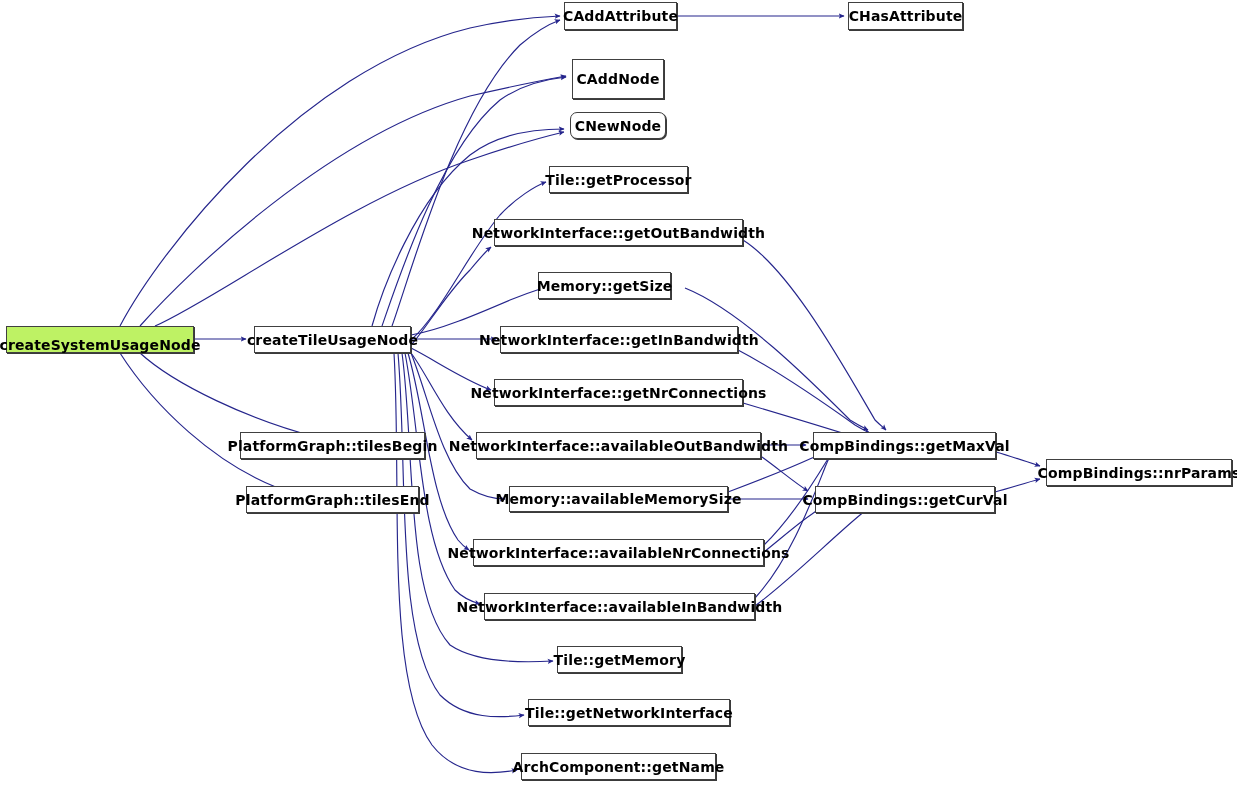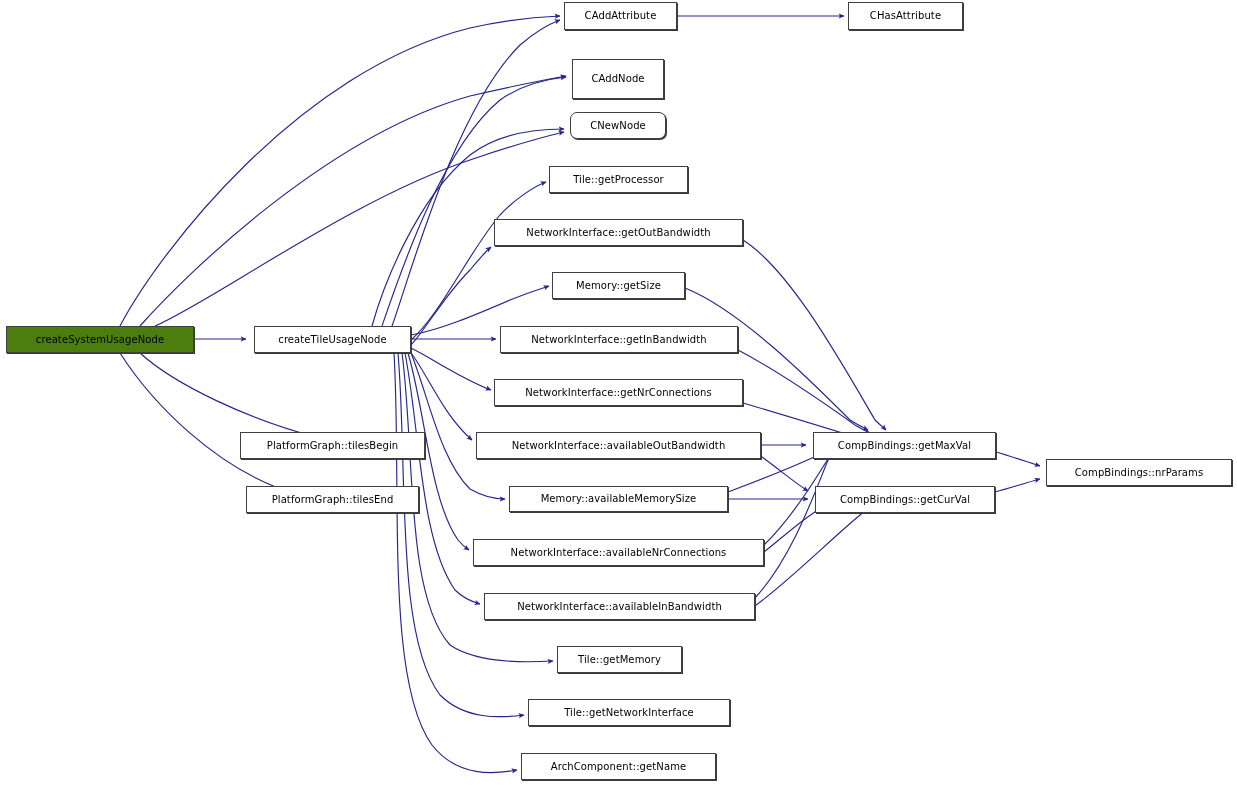--- a/index.html
+++ b/index.html
@@ -25,32 +25,34 @@
     width: 1237px;
     height: 787px;
     pointer-events: none;
   }
   .gnode {
     position: absolute;
     box-sizing: border-box;
     border: 1px solid #404040;
     background: #ffffff;
     color: #000000;
-    font-size: 10px;
+    font-size: 14px;
     line-height: 1;
     display: flex;
     align-items: center;
     justify-content: center;
     white-space: nowrap;
     letter-spacing: 0.01em;
     box-shadow: 1px 1px 0 0 #3a3a3a;
     z-index: 5;
+    font-weight: bold;
   }
   .gnode.highlight {
-    background: #4d7c0f;
+    background: #bef264;
+    align-items: flex-end;
   }
   .gnode .lbl {
     display: block;
     padding: 0 7px;
     transform: translateY(-0.5px);
   }
 </style>
 </head>
 <body>
 
@@ -118,21 +120,21 @@
       </div>
       <div class="gnode" style="left: 570px; top: 112px; width: 96px; height: 27px; border-radius: 7px;">
         <span class="lbl">CNewNode</span>
       </div>
       <div class="gnode" style="left: 549px; top: 166px; width: 139px; height: 27px;">
         <span class="lbl">Tile::getProcessor</span>
       </div>
       <div class="gnode" style="left: 494px; top: 219px; width: 249px; height: 27px;">
         <span class="lbl">NetworkInterface::getOutBandwidth</span>
       </div>
-      <div class="gnode" style="left: 552px; top: 272px; width: 133px; height: 27px;">
+      <div class="gnode" style="left: 538px; top: 272px; width: 133px; height: 27px;">
         <span class="lbl">Memory::getSize</span>
       </div>
       <div class="gnode" style="left: 500px; top: 326px; width: 238px; height: 27px;">
         <span class="lbl">NetworkInterface::getInBandwidth</span>
       </div>
       <div class="gnode" style="left: 494px; top: 379px; width: 249px; height: 27px;">
         <span class="lbl">NetworkInterface::getNrConnections</span>
       </div>
       <div class="gnode" style="left: 476px; top: 432px; width: 285px; height: 27px;">
         <span class="lbl">NetworkInterface::availableOutBandwidth</span>

